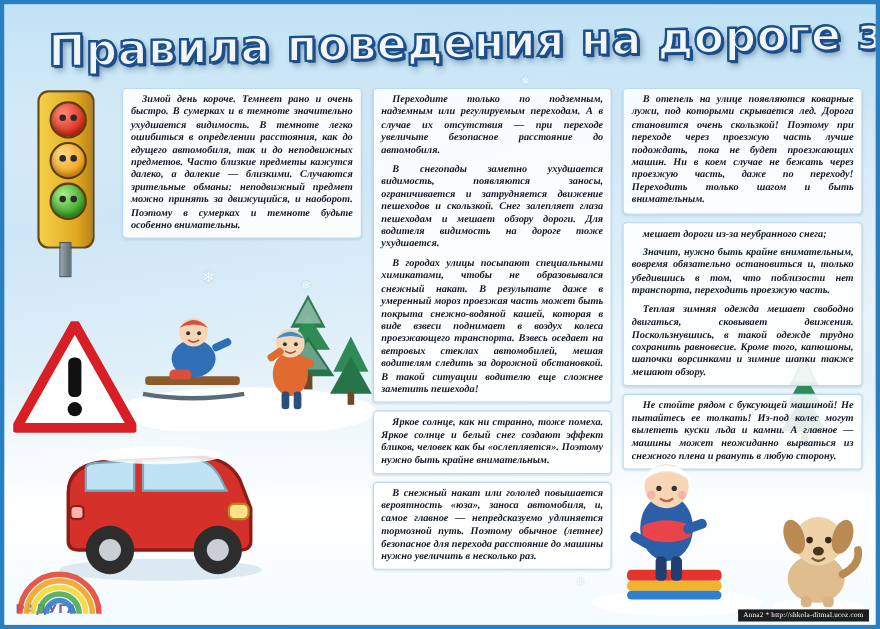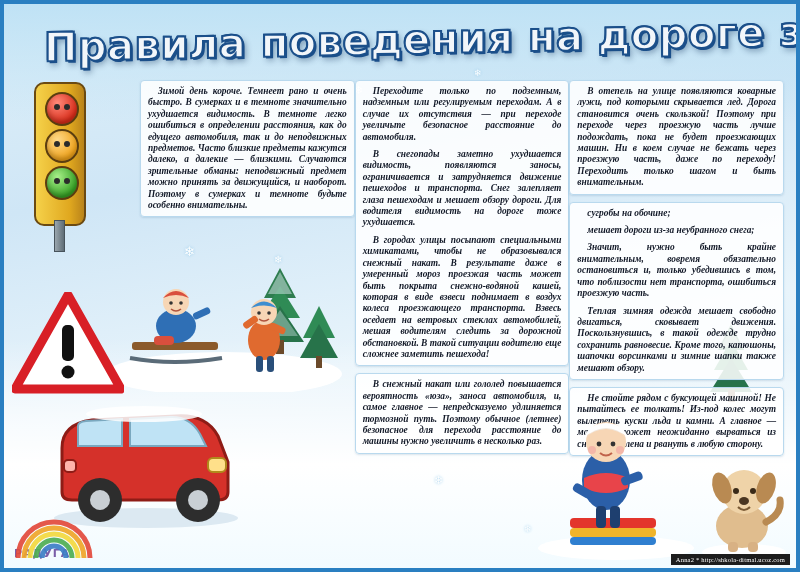--- a/index.html
+++ b/index.html
@@ -71,23 +71,24 @@
       -1px -1px 0 #1b4f8a,
       3px 4px 6px rgba(20,50,90,.45);
     transform: skewY(-1.2deg);
     white-space: nowrap;
   }
 
   
   .columns {
     position: absolute;
     top: 76px;
-    left: 136px;
+    left: 107px;
     right: 12px;
     display: flex;
+    gap: 10px;
     z-index: 20;
   }
   .col {
     width: 218px;
   }
   .panel {
     background: rgba(255,255,255,0.88);
     border: 1px solid #b9d9ee;
     border-radius: 4px;
     padding: 5px 7px;
@@ -401,36 +402,38 @@
 
     <div class="col">
       <div class="panel">
         <p>Зимой день короче. Темнеет рано и очень быстро. В сумерках и в темноте значительно ухудшается видимость. В темноте легко ошибиться в определении расстояния, как до едущего автомобиля, так и до неподвижных предметов. Часто близкие предметы кажутся далеко, а далекие — близкими. Случаются зрительные обманы: неподвижный предмет можно принять за движущийся, и наоборот. Поэтому в сумерках и темноте будьте особенно внимательны.</p>
       </div>
     </div>
 
     <div class="col">
       <div class="panel">
         <p>Переходите только по подземным, надземным или регулируемым переходам. А в случае их отсутствия — при переходе увеличьте безопасное расстояние до автомобиля.</p>
-        <p>В снегопады заметно ухудшается видимость, появляются заносы, ограничивается и затрудняется движение пешеходов и транспорта. Снег залепляет глаза пешеходам и мешает обзору дороги. Для водителя видимость на дороге тоже ухудшается.</p>
+        <p>В снегопады заметно ухудшается видимость, появляются заносы, ограничивается и затрудняется движение пешеходов и скользкой. Снег залепляет глаза пешеходам и мешает обзору дороги. Для водителя видимость на дороге тоже ухудшается.</p>
         <p>В городах улицы посыпают специальными химикатами, чтобы не образовывался снежный накат. В результате даже в умеренный мороз проезжая часть может быть покрыта снежно-водяной кашей, которая в виде взвеси поднимает в воздух колеса проезжающего транспорта. Взвесь оседает на ветровых стеклах автомобилей, мешая водителям следить за дорожной обстановкой. В такой ситуации водителю еще сложнее заметить пешехода!</p>
       </div>
       <div class="panel">
+        <p>Яркое солнце, как ни странно, тоже помеха. Яркое солнце и белый снег создают эффект бликов, человек как бы «ослепляется». Поэтому нужно быть крайне внимательным.</p>
+      </div>
+      <div class="panel">
         <p>В снежный накат или гололед повышается вероятность «юза», заноса автомобиля, и, самое главное — непредсказуемо удлиняется тормозной путь. Поэтому обычное (летнее) безопасное для перехода расстояние до машины нужно увеличить в несколько раз.</p>
       </div>
     </div>
 
     <div class="col">
       <div class="panel">
         <p>В отепель на улице появляются коварные лужи, под которыми скрывается лед. Дорога становится очень скользкой! Поэтому при переходе через проезжую часть лучше подождать, пока не будет проезжающих машин. Ни в коем случае не бежать через проезжую часть, даже по переходу! Переходить только шагом и быть внимательным.</p>
       </div>
       <div class="panel">
-        <p class="plain">сугробы на обочине;</p>
         <p class="plain">мешает дороги из-за неубранного снега;</p>
-        <p>Значит, нужно быть крайне внимательным, вовремя обязательно остановиться и, только убедившись в том, что поблизости нет транспорта, ошибиться проезжую часть.</p>
+        <p>Значит, нужно быть крайне внимательным, вовремя обязательно остановиться и, только убедившись в том, что поблизости нет транспорта, переходить проезжую часть.</p>
         <p>Теплая зимняя одежда мешает свободно двигаться, сковывает движения. Поскользнувшись, в такой одежде трудно сохранить равновесие. Кроме того, капюшоны, шапочки ворсинками и зимние шапки также мешают обзору.</p>
       </div>
       <div class="panel">
         <p>Не стойте рядом с буксующей машиной! Не пытайтесь ее толкать! Из-под колес могут вылететь куски льда и камни. А главное — машины может неожиданно вырваться из снежного плена и рвануть в любую сторону.</p>
       </div>
     </div>
 
   </div>
 
   <div class="logo">

